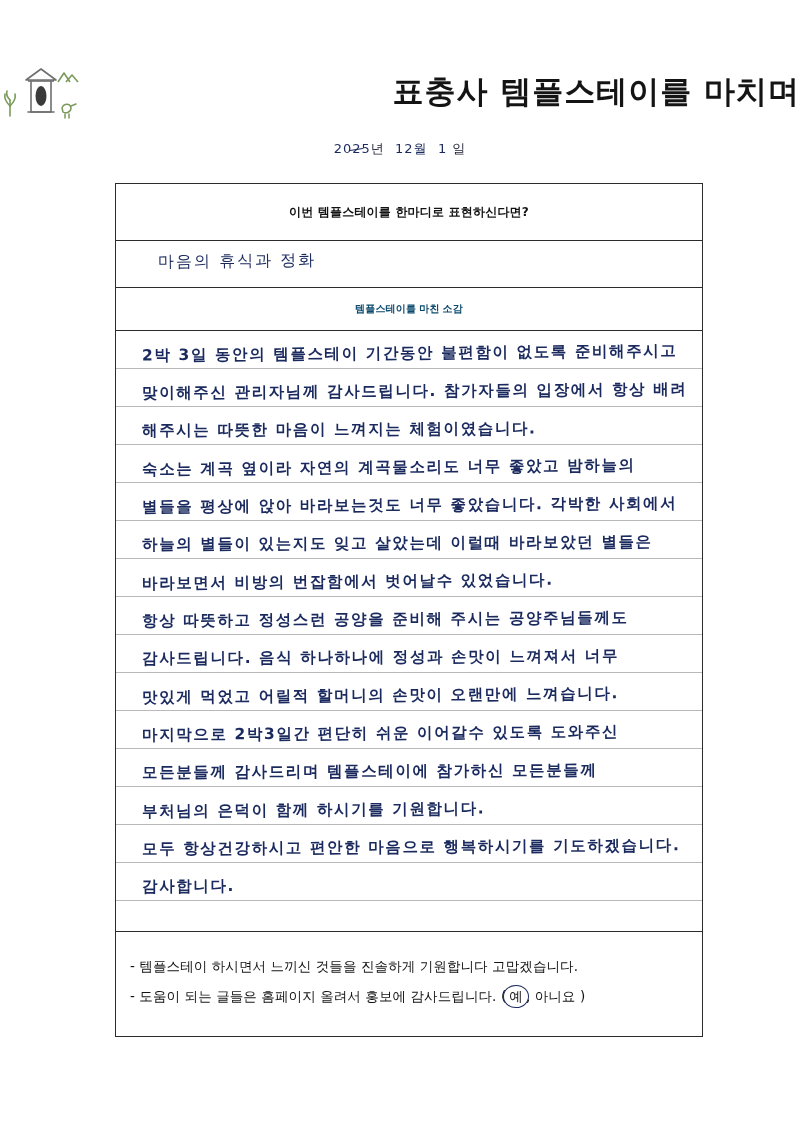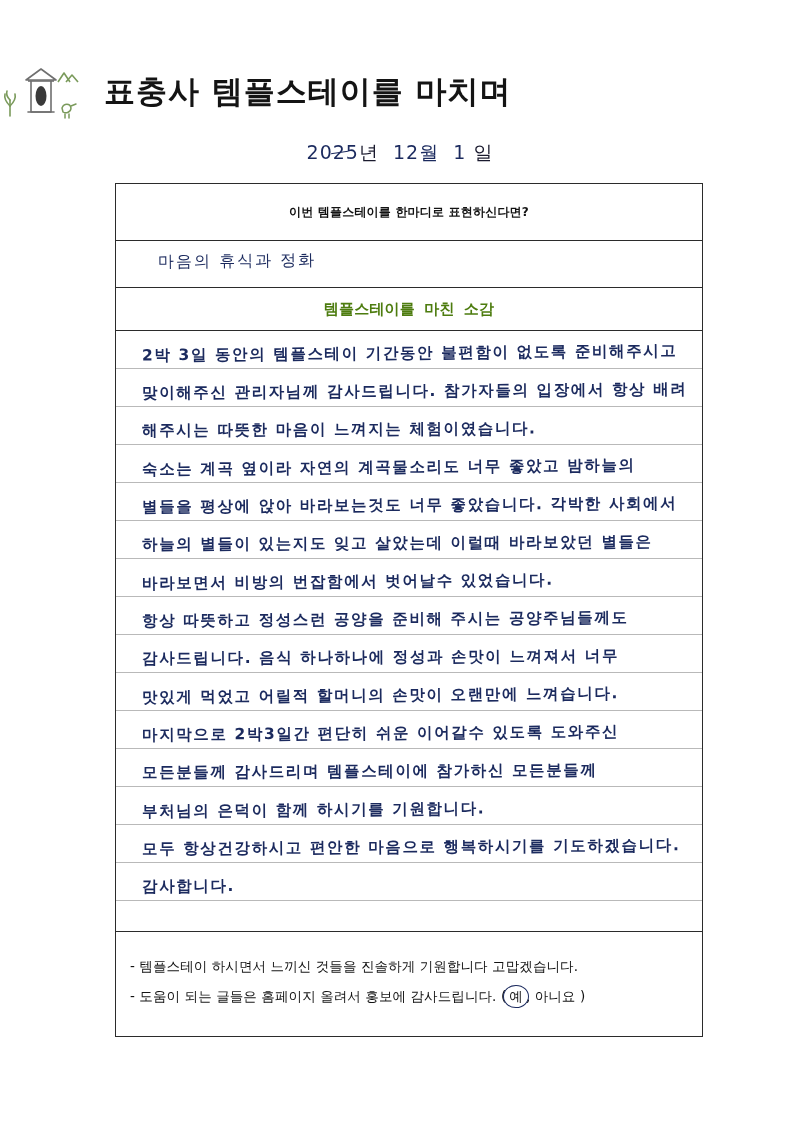--- a/index.html
+++ b/index.html
@@ -29,21 +29,21 @@
     position: absolute;
     left: 0;
     top: 60px;
     width: 800px;
     text-align: center;
   }
 
   .title-row {
     display: flex;
     align-items: center;
-    justify-content: flex-start;
+    justify-content: space-between;
     gap: 18px;
   }
 
   .logo {
     width: 86px;
     height: 64px;
     flex: 0 0 auto;
     position: relative;
   }
 
@@ -52,21 +52,21 @@
     font-weight: bold;
     font-size: 31px;
     letter-spacing: 1px;
     color: #141414;
     white-space: nowrap;
   }
 
   .date-row {
     margin-top: 16px;
     font-family: "DejaVu Sans", sans-serif;
-    font-size: 19px;
+    font-size: 13px;
     color: #1a1a2e;
     letter-spacing: 1px;
   }
   .date-row .hw {
     font-family: "DejaVu Sans", sans-serif;
     color: #1b2a5e;
   }
   .date-strike {
     position: relative;
     display: inline-block;
@@ -122,24 +122,24 @@
     color: #1b2a5e;
     letter-spacing: 2px;
     transform: rotate(-0.6deg);
   }
 
   .section-label {
     height: 42px;
     display: flex;
     align-items: center;
     justify-content: center;
-    font-size: 15px;
+    font-size: 10px;
     font-weight: bold;
-    font-family: Liberation Mono, monospace;
-    color: #4d7c0f;
+    font-family: Liberation Sans, sans-serif;
+    color: #0c4a6e;
     letter-spacing: 0.2px;
   }
 
   
   .body-area {
     position: relative;
     height: 600px;
     overflow: hidden;
   }
 

